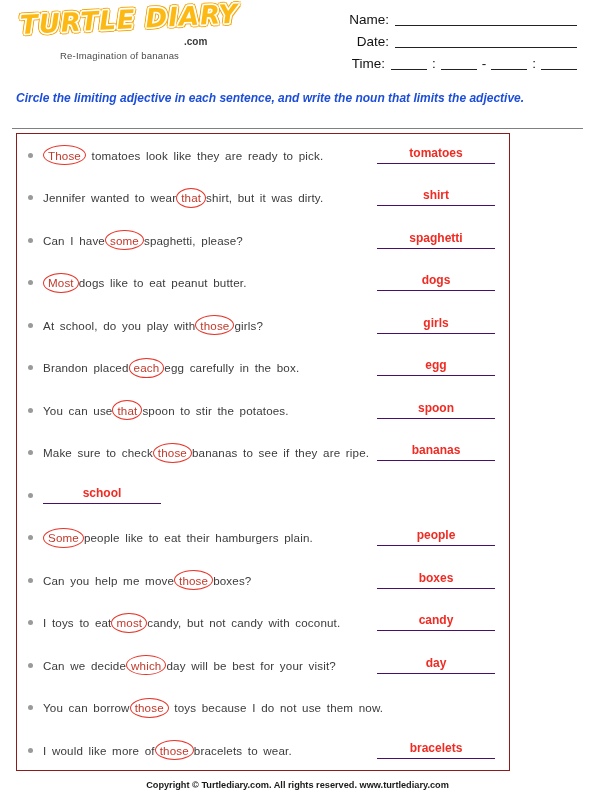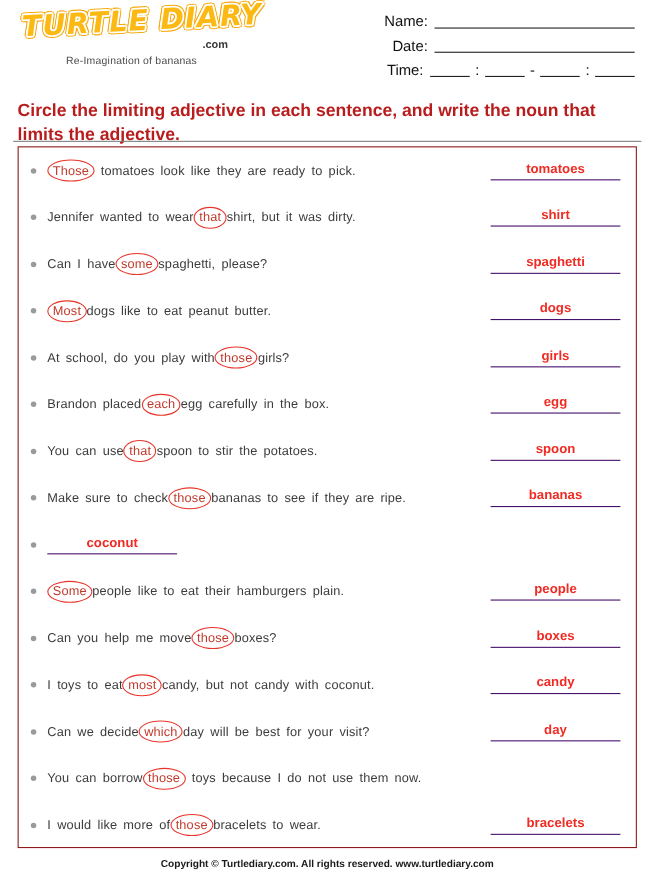--- a/index.html
+++ b/index.html
@@ -100,39 +100,40 @@
   .rule-long { width: 182px; }
   .rule-short { width: 36px; }
   .sep { margin: 0 5px; color: #111; }
 
   
   .instruction {
     position: absolute;
     left: 16px;
     top: 90px;
     width: 560px;
-    font-size: 16px;
+    font-size: 12px;
     font-weight: bold;
-    color: #b91c1c;
+    color: #1d4ed8;
     line-height: 1.35;
+    font-style: italic;
   }
   .instruction-divider {
     position: absolute;
     left: 12px;
     top: 128px;
     width: 571px;
     border-top: 1.2px solid #808080;
   }
 
   
   .sheet {
     position: absolute;
     left: 16px;
     top: 133px;
-    width: 563px;
+    width: 494px;
     height: 638px;
     border: 1.5px solid #8c1c1c;
     box-sizing: border-box;
   }
 
   .rows {
     position: absolute;
     left: 0; top: 0;
     width: 100%;
   }
@@ -333,21 +334,21 @@
         <div class="answer-cell">
           <span class="answer-word">bananas</span>
           <div class="answer-line"></div>
         </div>
       </div>
       <div class="row">
         <div class="bullet-cell">
           <span class="bullet"></span>
         </div>
         <div class="answer-cell">
-          <span class="answer-word">coconut</span>
+          <span class="answer-word">school</span>
           <div class="answer-line"></div>
         </div>
       </div>
       <div class="row">
         <div class="bullet-cell">
           <span class="bullet"></span>
         </div>
         <div class="sentence"><span></span><span class="circled">Some</span><span>people like to eat their hamburgers plain.</span></div>
         <div class="answer-cell">
           <span class="answer-word">people</span>

